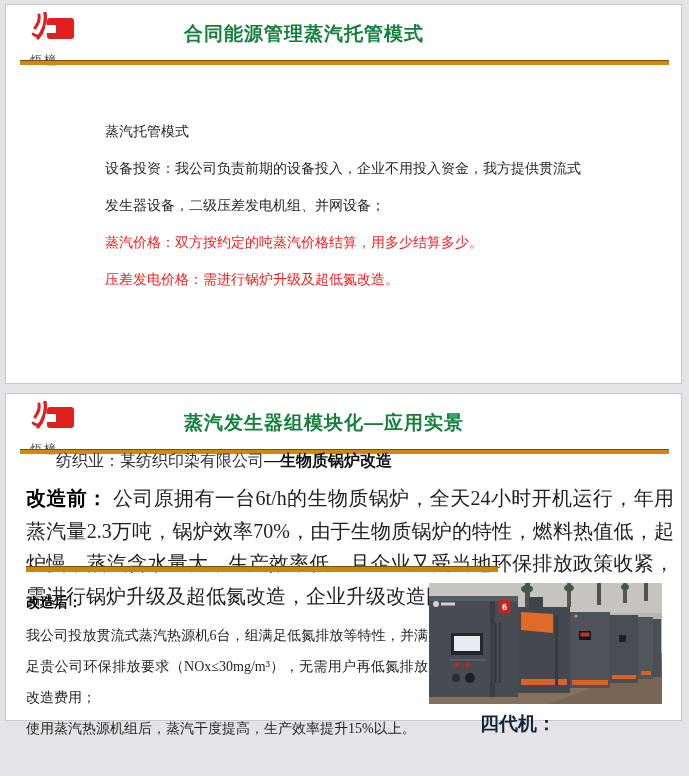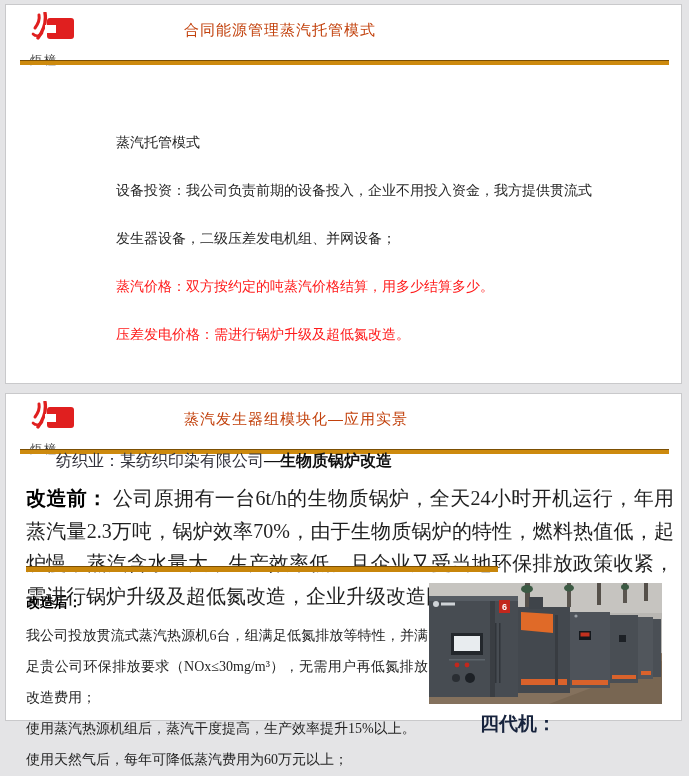--- a/index.html
+++ b/index.html
@@ -17,34 +17,34 @@
   #slide1{top:4px;height:380px;}
   #slide2{top:393px;height:328px;}
 
   .logo{position:absolute;left:24px;top:7px;width:60px;}
   .logo-text{
     font-size:12px;color:#3a3a3a;letter-spacing:2px;
     margin-top:0px;font-family:"Liberation Serif","DejaVu Serif",serif;
   }
   .slide-title{
     position:absolute;left:178px;top:16px;
-    font-size:15px;font-weight:normal;color:#c2410c;
+    font-size:19px;font-weight:bold;color:#15803d;
     letter-spacing:1px;white-space:nowrap;
   }
   .header-rule{
     position:absolute;left:14px;right:12px;top:55px;height:4px;
     background:#cd8a0e;border-top:1.5px solid #7c4f03;
   }
 
   
   .s1-body{
     position:absolute;left:95px;top:106px;width:555px;
     font-size:14px;color:#262626;
   }
-  .s1-body p{margin:15px;line-height:33px;white-space:nowrap;font-family:Liberation Serif, serif;}
+  .s1-body p{margin:4px;line-height:33px;white-space:nowrap;font-family:Liberation Serif, serif;}
   .red-line{color:#ff1a1a;}
 
   
   .s2-subtitle{
     position:absolute;left:50px;top:57px;
     font-size:16px;color:#30303a;white-space:nowrap;
     font-family:"Liberation Serif","DejaVu Serif",serif;
   }
   .s2-subtitle b{color:#111;}
   .s2-before{
@@ -125,21 +125,20 @@
     <b>改造前：</b>
     <span>公司原拥有一台6t/h的生物质锅炉，全天24小时开机运行，年用蒸汽量2.3万吨，锅炉效率70%，由于生物质锅炉的特性，燃料热值低，起炉慢，蒸汽含水量大，生产效率低。且企业又受当地环保排放政策收紧，需进行锅炉升级及超低氮改造，企业升级改造困难重重。</span>
   </div>
 
   <div class="mid-rule"></div>
 
   <div class="s2-after">
     <p class="after-label">改造后：</p>
     <p class="after-line">我公司投放贯流式蒸汽热源机6台，组满足低氮排放等特性，并满足贵公司环保排放要求（NOx≤30mg/m³），无需用户再低氮排放改造费用；</p>
     <p class="after-line">使用蒸汽热源机组后，蒸汽干度提高，生产效率提升15%以上。</p>
-    <p class="after-line">使用天然气后，每年可降低蒸汽费用为60万元以上；</p>
   </div>
 
   <div class="photo-wrap">
     <svg class="photo" viewBox="0 0 233 121" preserveAspectRatio="none">
 
       <rect x="0" y="0" width="233" height="121" fill="#b9b7b3"></rect>
       <rect x="0" y="0" width="233" height="30" fill="#c6c4c0"></rect>
 
       <polygon points="0,110 233,70 233,121 0,121" fill="#84715d"></polygon>
       <polygon points="120,121 233,78 233,121" fill="#786652"></polygon>

